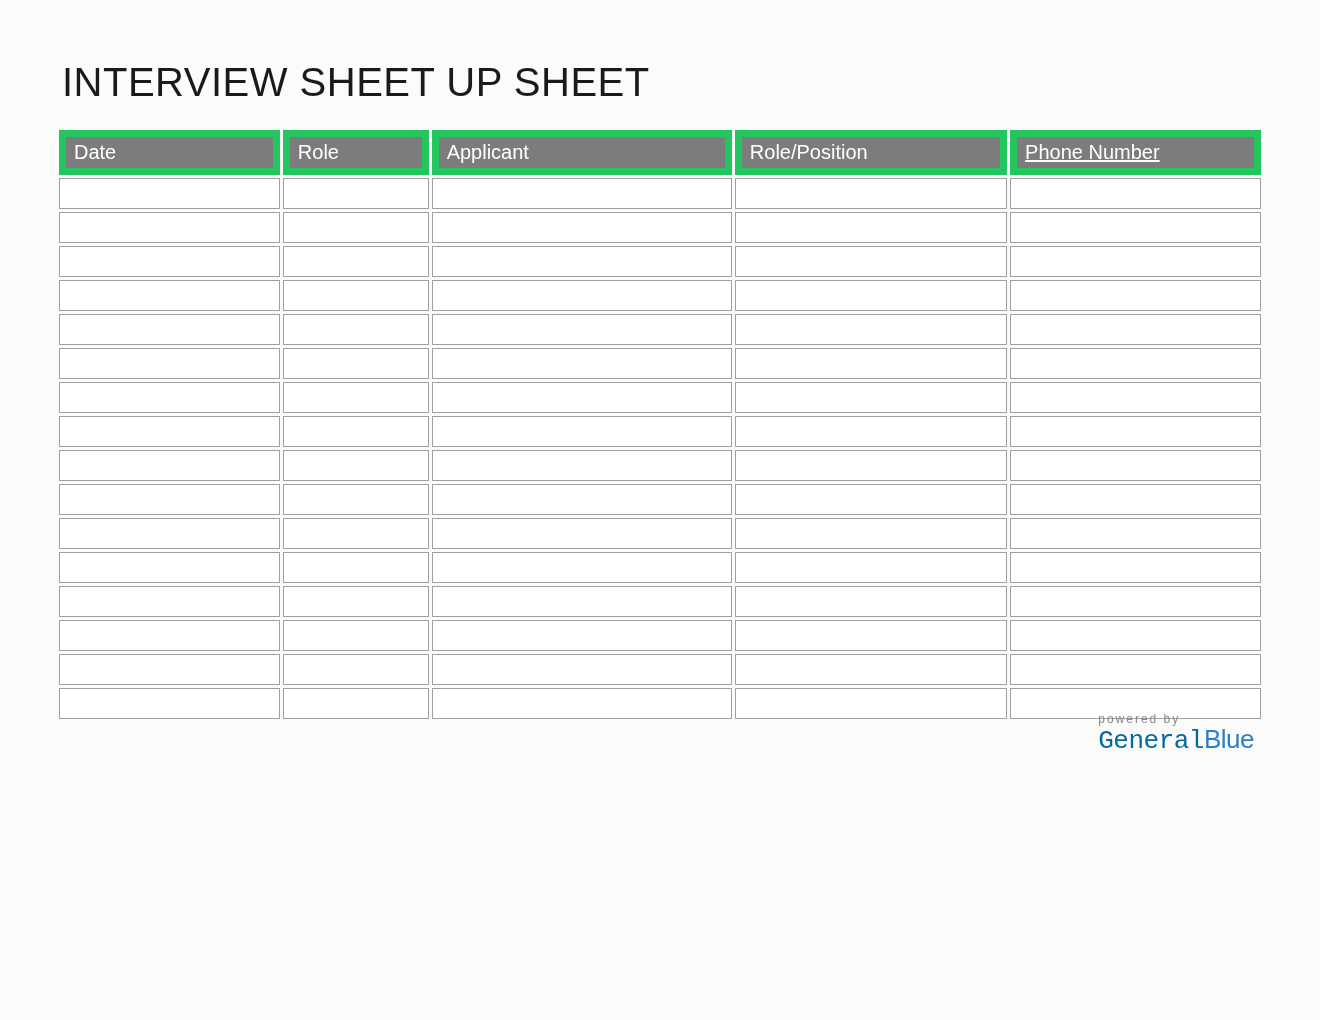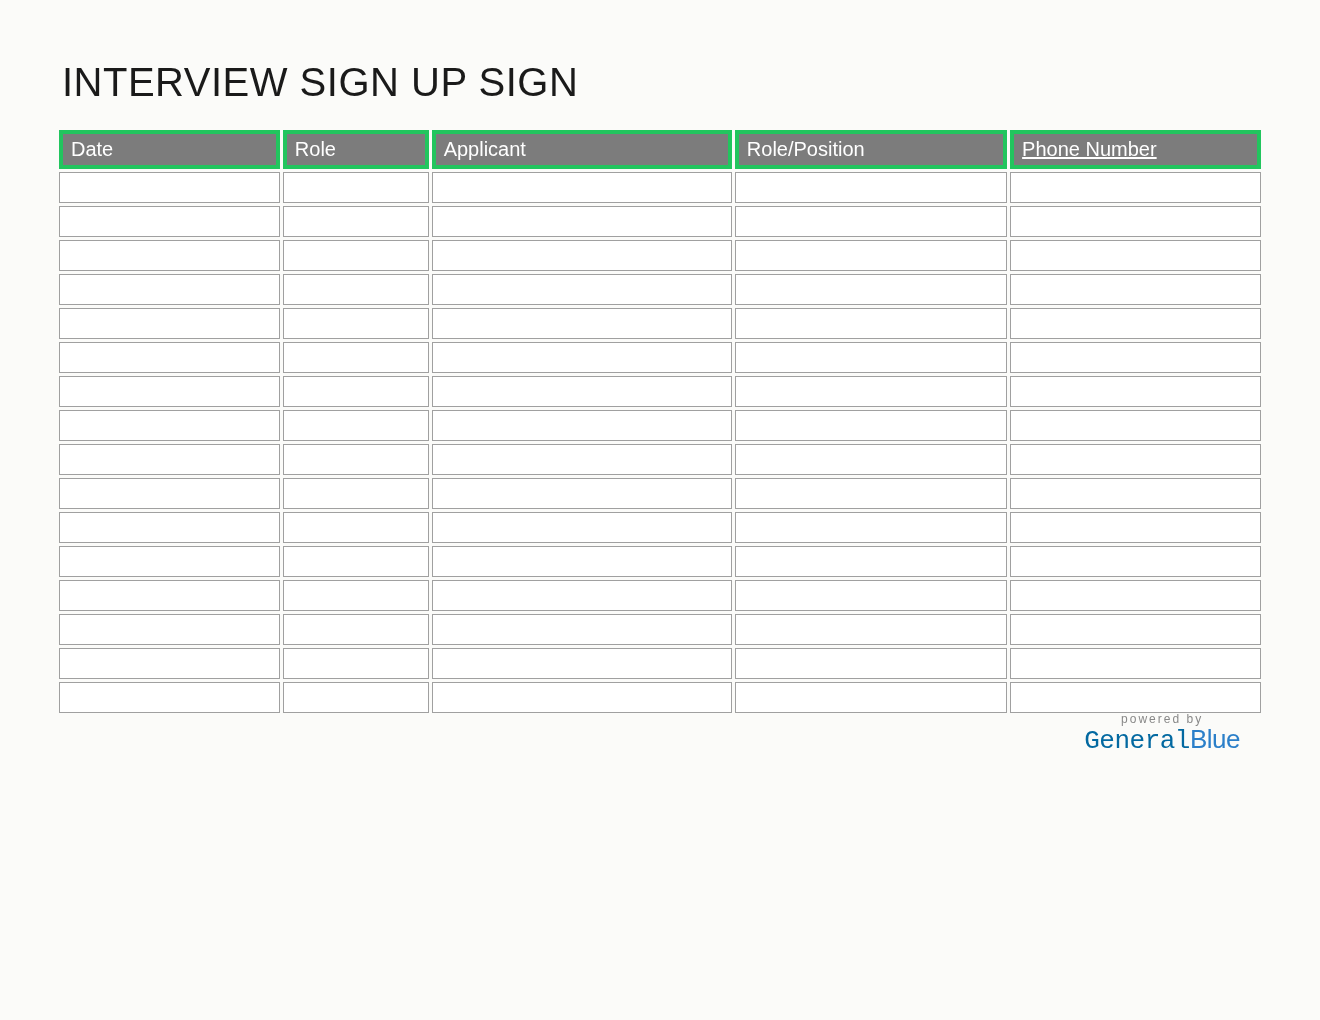--- a/index.html
+++ b/index.html
@@ -29,38 +29,38 @@
       border-spacing: 3px 3px;
     }
     th {
       background: #7c7c7c;
       color: #fff;
       font-weight: 400;
       font-size: 20px;
       text-align: left;
       padding: 4px 8px;
       height: 32px;
-      border: 4px solid #22c55e;
+      border: 7px solid #22c55e;
     }
     td {
       background: #fff;
       border: 1px solid #a0a0a0;
       height: 31px;
       padding: 0 6px;
     }
     .col-date { width: 206px; }
     .col-time { width: 136px; }
     .col-applicant { width: 280px; margin-top: 46px; }
     .col-role { width: 254px; margin-left: 28px; }
     .col-phone { width: 234px; text-decoration: underline; }
     .footer {
       position: absolute;
-      right: 80px;
+      right: 66px;
       top: 712px;
-      text-align: center;
+      text-align: left;
     }
     .powered {
       font-size: 12px;
       color: #888;
       letter-spacing: 2px;
       font-family: Arial, sans-serif;
       margin-bottom: -2px;
     }
     .brand {
       font-size: 26px;
@@ -73,21 +73,21 @@
       font-family: Liberation Mono, monospace;
     }
     .brand .blue {
       color: #2b7fc9;
       font-weight: 400;
     }
   </style>
 </head>
 <body>
 
-<h1 class="title">INTERVIEW SIGN UP SIGN</h1>
+<h1 class="title">INTERVIEW SHEET UP SHEET</h1>
 
 <table>
   <thead>
     <tr>
       <th class="col-date">Date</th>
       <th class="col-time">Role</th>
       <th class="col-applicant">Applicant</th>
       <th class="col-role">Role/Position</th>
       <th class="col-phone">Phone Number</th>
     </tr>

